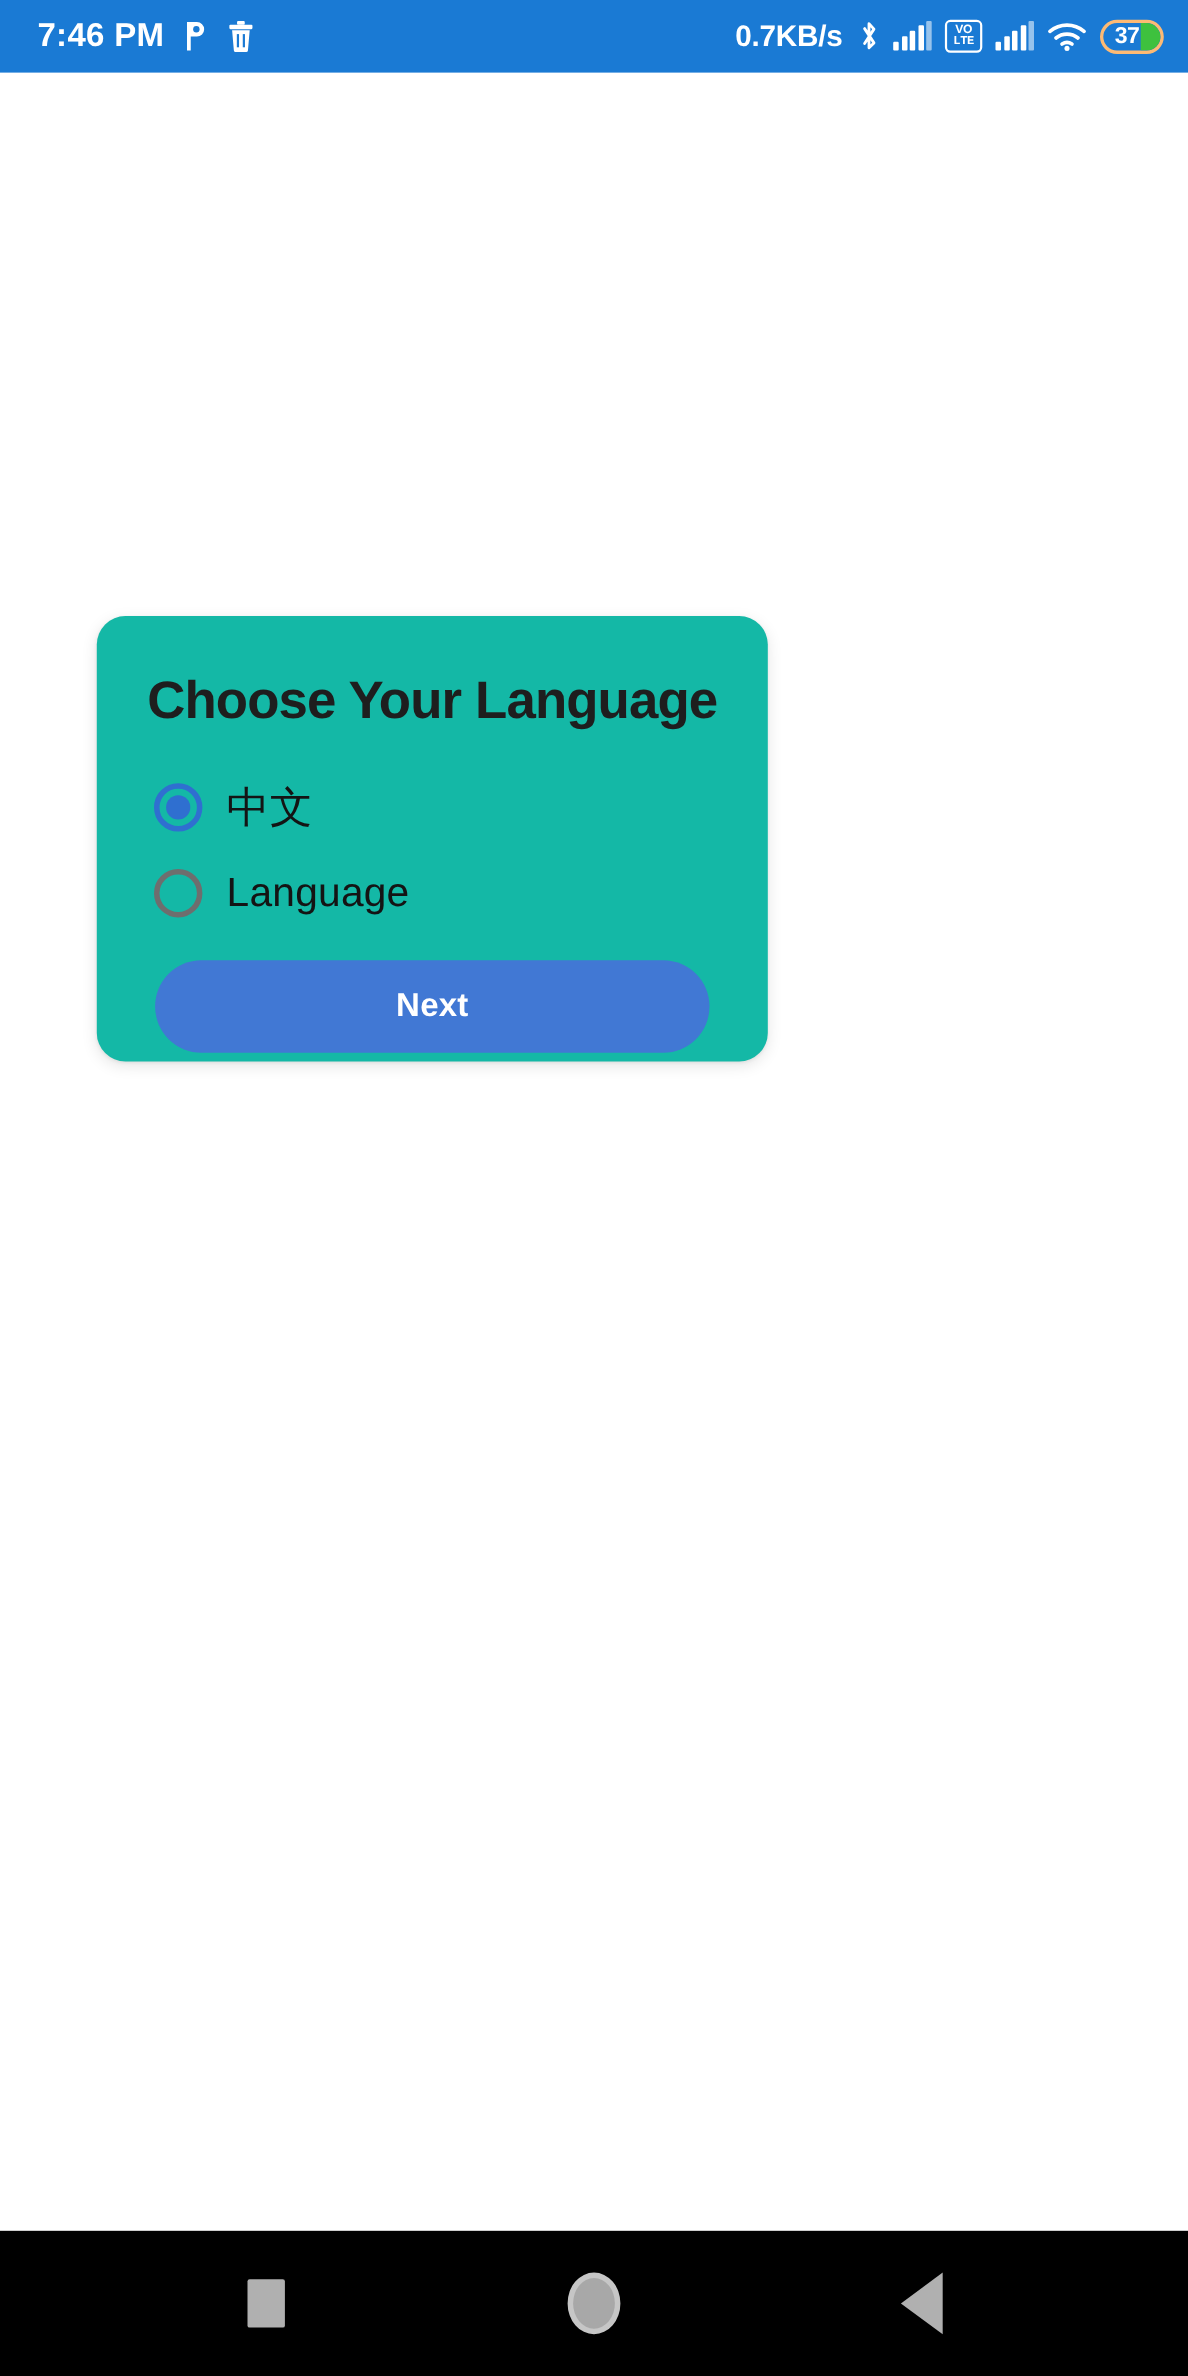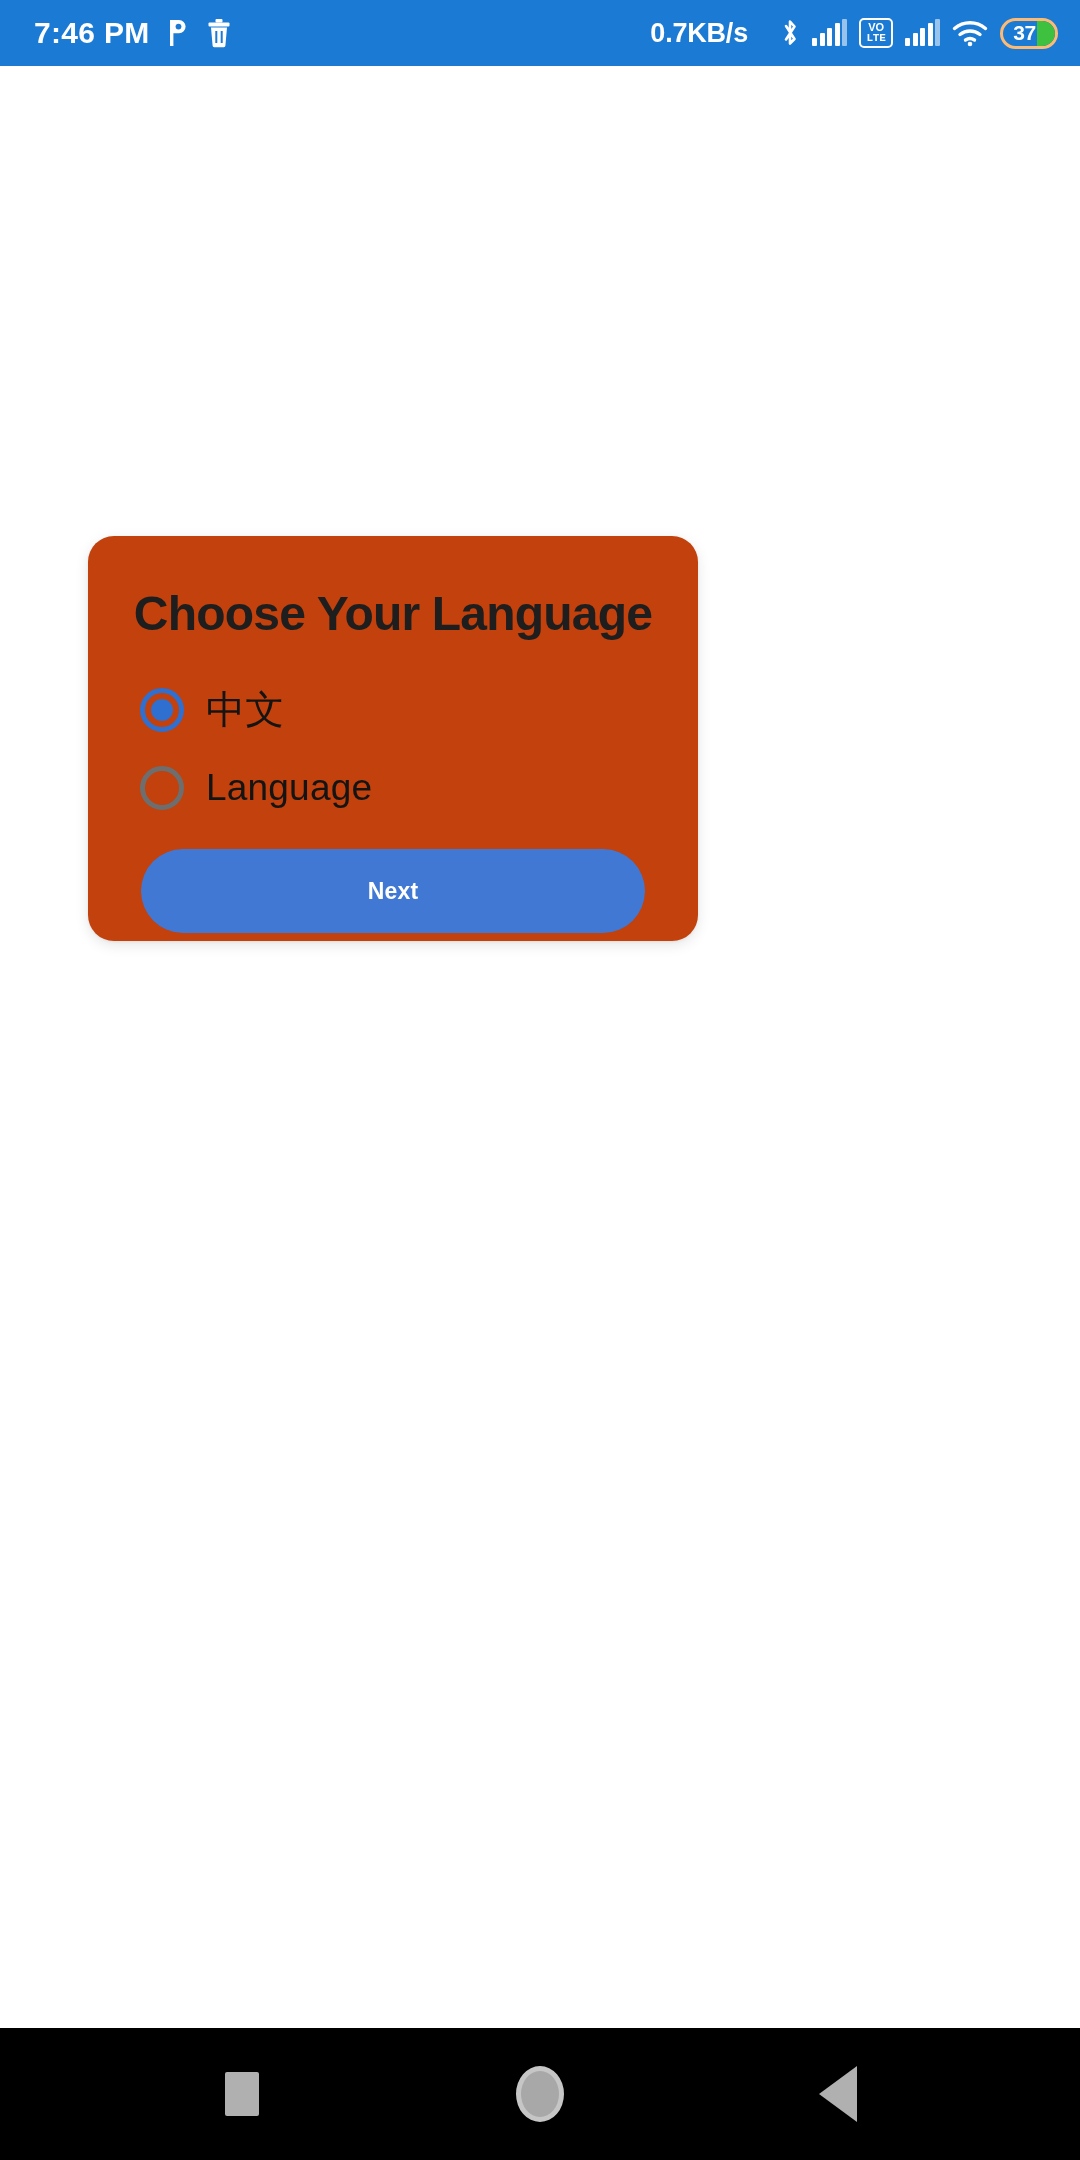--- a/index.html
+++ b/index.html
@@ -16,21 +16,21 @@
     position:absolute; top:0; left:0;
     width:1080px; height:66px;
     background:#1a7ad4;
     display:flex; align-items:center;
     padding:0 22px 0 34px;
     color:#ffffff;
   }
   .sb-left { display:flex; align-items:center; gap:18px; }
   .sb-right { display:flex; align-items:center; gap:12px; margin-left:auto; }
   #status-clock { font-size:30px; font-weight:bold; letter-spacing:.3px; }
-  #net-speed { font-size:27px; font-weight:bold; letter-spacing:-.2px; margin-right:20px; }
+  #net-speed { font-size:27px; font-weight:bold; letter-spacing:-.2px; margin-right:2px; }
   .sb-icon { display:flex; align-items:center; justify-content:center; }
 
   
   .bars { display:flex; align-items:flex-end; gap:2.5px; height:26px; }
   .bars i { display:block; width:5px; background:#ffffff; border-radius:1px; }
   .bars i:nth-child(1){ height:8px; }
   .bars i:nth-child(2){ height:13px; }
   .bars i:nth-child(3){ height:18px; }
   .bars i:nth-child(4){ height:23px; }
   .bars i:nth-child(5){ height:27px; opacity:.55; }
@@ -60,23 +60,23 @@
   }
   #battery-level {
     position:relative; z-index:2;
     font-size:21px; font-weight:bold; color:#ffffff;
     letter-spacing:-.5px; padding-right:9px;
   }
 
   
   #language-card {
     position:absolute;
-    left:88px; top:536px;
+    left:88px; top:560px;
     width:610px; height:405px;
-    background:#c2410c;
+    background:#14b8a6;
     border-radius:26px;
     box-shadow:0 4px 14px rgba(0,0,0,0.10), 0 1px 3px rgba(0,0,0,0.06);
     padding:50px 0 0 0;
   }
   #card-title {
     color:#1e1e1e;
     font-size:48px;
     font-weight:bold;
     letter-spacing:-.8px;
     text-align:center;
@@ -102,21 +102,21 @@
   .radio-label.cjk { font-family:Liberation Mono, monospace; font-size:39px; }
 
   #next-button {
     display:block;
     margin:22px auto 0 auto;
     width:504px; height:84px;
     background:#4178d4;
     border:none; border-radius:42px;
     color:#ffffff;
     font-family:"Liberation Sans", sans-serif;
-    font-size:23px; font-weight:bold;
+    font-size:30px; font-weight:bold;
     letter-spacing:.2px;
     cursor:pointer;
   }
 
   
   #nav-bar {
     position:absolute; left:0; bottom:0;
     width:1080px; height:132px;
     background:#000000;
     display:flex; align-items:center; justify-content:center;

